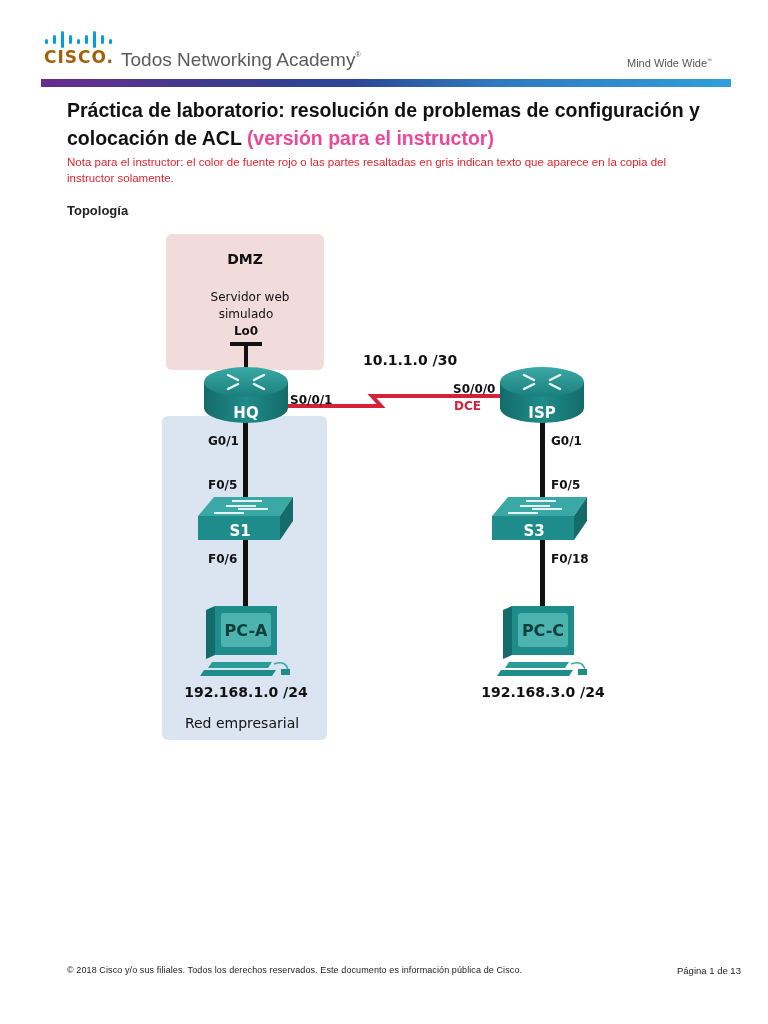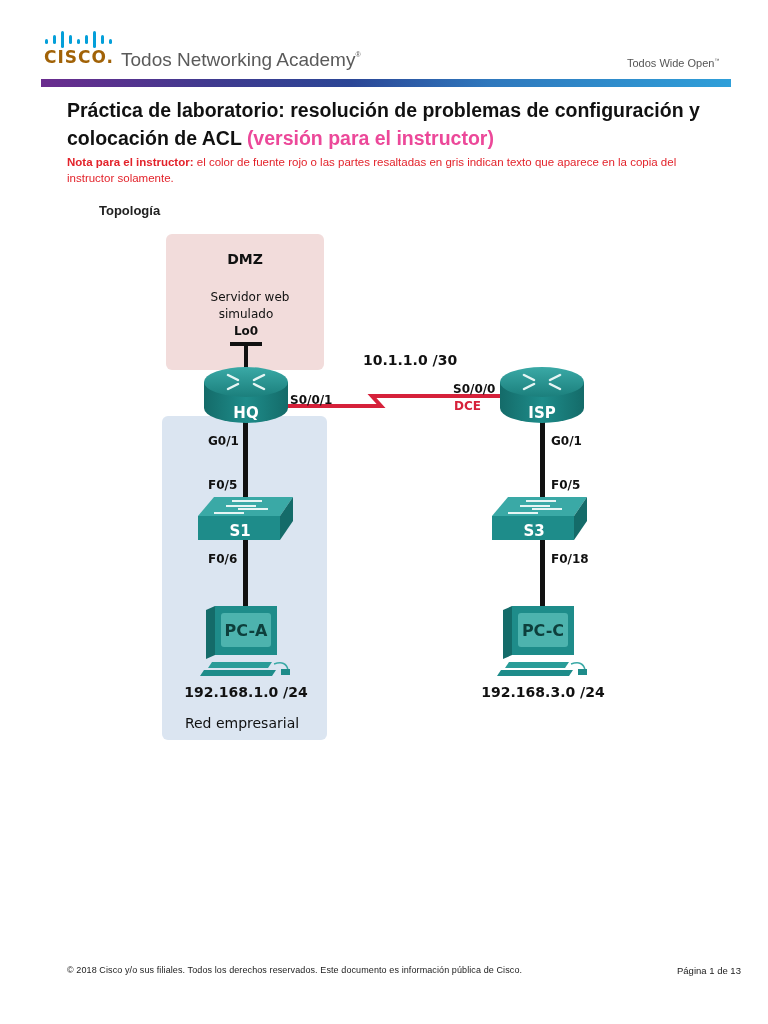--- a/index.html
+++ b/index.html
@@ -15,22 +15,22 @@
   #academy sup { font-size:7px; vertical-align:top; position:relative; top:2px; }
   #tagline { left:627px; top:57px; font-size:11px; color:#555; }
   #tagline sup { font-size:5px; }
   #grad-bar { left:41px; top:79px; width:690px; height:8px;
               background:linear-gradient(to right,#6a2c8e 0%,#3f3a8f 25%,#2b4696 45%,#2f78bd 65%,#2f9fd9 100%); }
 
   
   #title { left:67px; top:96px; width:640px; font-size:19.5px; font-weight:bold; line-height:28px; color:#111; }
   #title .red { color:#ec4899; font-weight:bold; }
   #note { left:67px; top:154px; width:640px; font-size:11.5px; line-height:16px; color:#e3232b; }
-  #note b { font-weight:bold;text-align:right; }
-  #topo-heading { left:67px; top:203px; font-size:13px; font-weight:bold; color:#222;margin-left:32px; }
+  #note b { font-weight:normal;text-align:right; }
+  #topo-heading { left:67px; top:203px; font-size:13px; font-weight:bold; color:#222; }
 
   
   #diagram { left:0; top:0; width:768px; height:1024px; }
   .dlabel { font-family:"DejaVu Sans", sans-serif; font-size:12px; fill:#111; }
   .dlabel-b { font-family:"DejaVu Sans", sans-serif; font-size:12px; font-weight:bold; fill:#111; }
   .dev-name { font-family:"DejaVu Sans", sans-serif; font-size:15px; font-weight:bold; fill:#ffffff; }
   .pc-name { font-family:"DejaVu Sans", sans-serif; font-size:16px; font-weight:bold; fill:#0d3f3c; }
   .net { font-family:"DejaVu Sans", sans-serif; font-size:14px; font-weight:bold; fill:#111; }
   .area { font-family:"DejaVu Sans", sans-serif; font-size:14px; fill:#111; }
 
@@ -49,21 +49,21 @@
     <rect x="25" y="5" width="3" height="9" rx="1.5"></rect>
     <rect x="33" y="9" width="3" height="5" rx="1.5"></rect>
     <rect x="41" y="5" width="3" height="9" rx="1.5"></rect>
     <rect x="49" y="1" width="3" height="17" rx="1.5"></rect>
     <rect x="57" y="5" width="3" height="9" rx="1.5"></rect>
     <rect x="65" y="9" width="3" height="5" rx="1.5"></rect>
   </g>
 </svg>
 <div id="logo-word" class="abs">CISCO.</div>
 <div id="academy" class="abs"><span>Todos Networking Academy</span><sup>®</sup></div>
-<div id="tagline" class="abs"><span>Todos Wide Open</span><sup>™</sup></div>
+<div id="tagline" class="abs"><span>Mind Wide Wide</span><sup>™</sup></div>
 <div id="grad-bar" class="abs"></div>
 
 <div id="title" class="abs"><span>Práctica de laboratorio: resolución de problemas de configuración y colocación de ACL</span> <span class="red">(versión para el instructor)</span></div>
 <div id="note" class="abs"><b>Nota para el instructor:</b> <span>el color de fuente rojo o las partes resaltadas en gris indican texto que aparece en la copia del instructor solamente.</span></div>
 <div id="topo-heading" class="abs">Topología</div>
 
 <svg id="diagram" class="abs" viewBox="0 0 768 1024">
   <defs>
     <linearGradient id="routerTop" x1="0" y1="0" x2="0" y2="1">
       <stop offset="0" stop-color="#3aa9a6"></stop>

